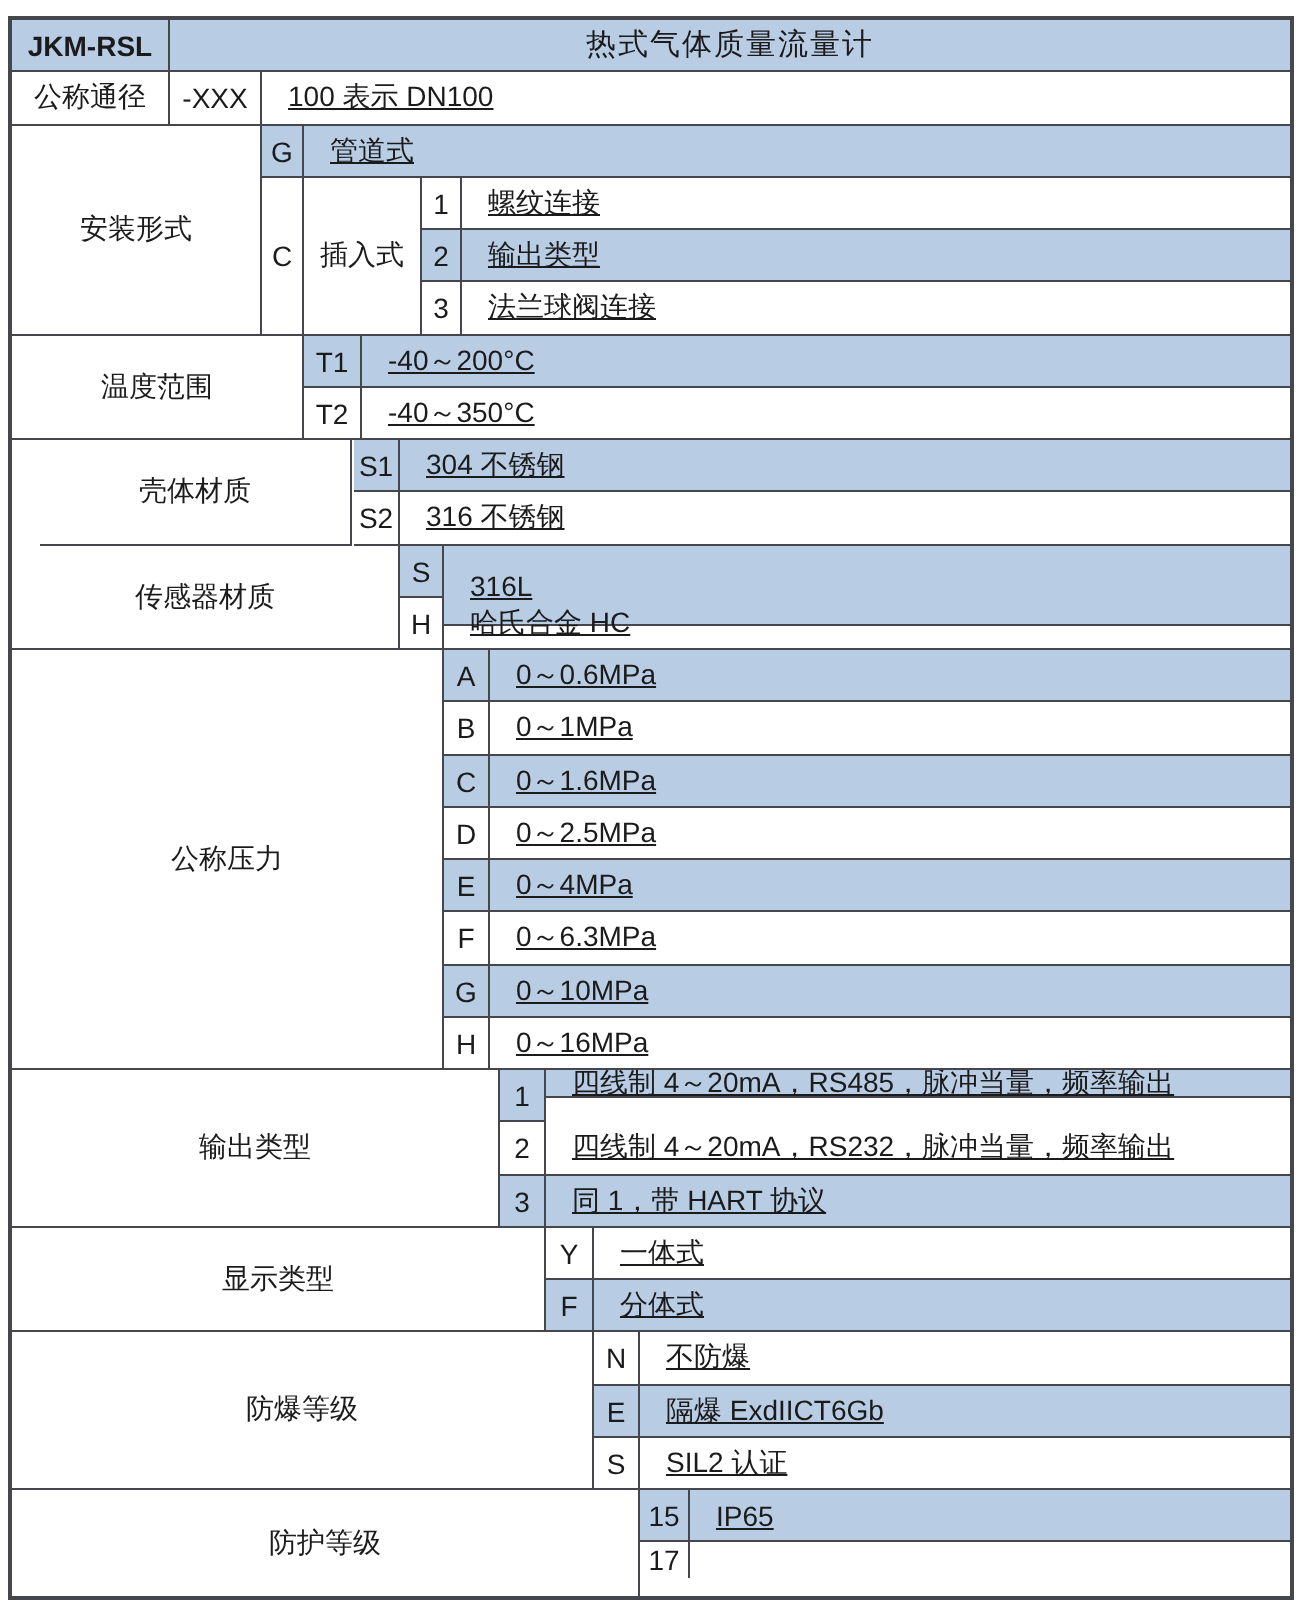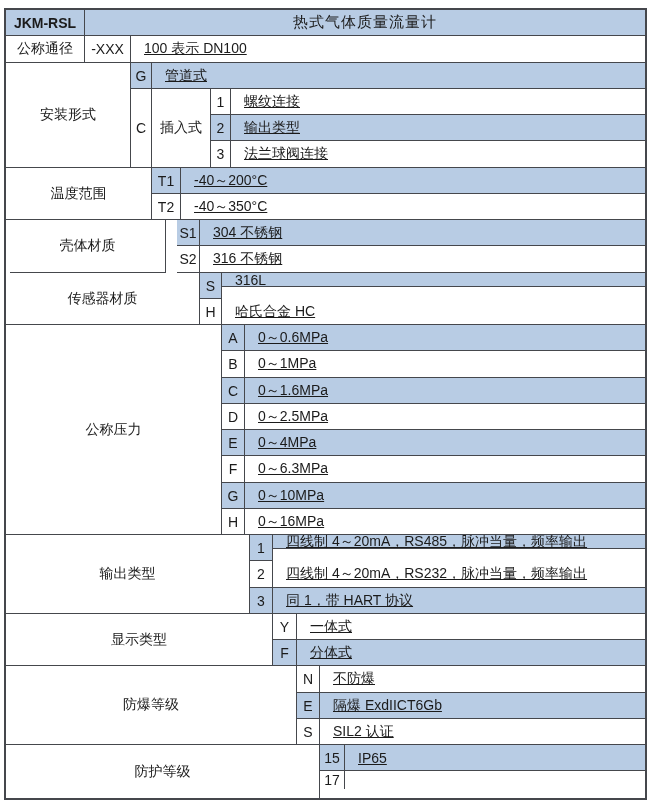--- a/index.html
+++ b/index.html
@@ -49,29 +49,29 @@
   <div class="cell blue l edge-r" style="left:225px;top:105px;width:414px;height:26px">输出类型</div>
   <div class="cell" style="left:205px;top:131px;width:20px;height:27px">3</div>
   <div class="cell l edge-r" style="left:225px;top:131px;width:414px;height:27px">法兰球阀连接</div>
 
   <div class="cell" style="left:0;top:158px;width:146px;height:52px">温度范围</div>
   <div class="cell blue" style="left:146px;top:158px;width:29px;height:26px">T1</div>
   <div class="cell blue l edge-r" style="left:175px;top:158px;width:464px;height:26px">-40～200°C</div>
   <div class="cell" style="left:146px;top:184px;width:29px;height:26px">T2</div>
   <div class="cell l edge-r" style="left:175px;top:184px;width:464px;height:26px">-40～350°C</div>
 
-  <div class="cell" style="left:4px;top:210px;width:156px;height:53px">壳体材质</div>
+  <div class="cell" style="left:14px;top:210px;width:156px;height:53px">壳体材质</div>
   <div class="cell blue" style="left:171px;top:210px;width:23px;height:26px">S1</div>
   <div class="cell blue l edge-r" style="left:194px;top:210px;width:445px;height:26px">304 不锈钢</div>
   <div class="cell" style="left:171px;top:236px;width:23px;height:27px">S2</div>
   <div class="cell l edge-r" style="left:194px;top:236px;width:445px;height:27px">316 不锈钢</div>
 
   <div class="cell" style="left:0;top:263px;width:194px;height:52px">传感器材质</div>
   <div class="cell blue" style="left:194px;top:263px;width:22px;height:26px">S</div>
-  <div class="cell blue l edge-r" style="left:216px;top:263px;width:423px;height:14px">316L</div>
+  <div class="cell blue l edge-r" style="left:216px;top:263px;width:423px;height:40px">316L</div>
   <div class="cell" style="left:194px;top:289px;width:22px;height:26px">H</div>
   <div class="cell l edge-r" style="left:216px;top:289px;width:423px;height:26px">哈氏合金 HC</div>
 
   <div class="cell" style="left:0;top:315px;width:216px;height:210px">公称压力</div>
   <div class="cell blue" style="left:216px;top:315px;width:23px;height:26px">A</div>
   <div class="cell blue l edge-r" style="left:239px;top:315px;width:400px;height:26px">0～0.6MPa</div>
   <div class="cell" style="left:216px;top:341px;width:23px;height:27px">B</div>
   <div class="cell l edge-r" style="left:239px;top:341px;width:400px;height:27px">0～1MPa</div>
   <div class="cell blue" style="left:216px;top:368px;width:23px;height:26px">C</div>
   <div class="cell blue l edge-r" style="left:239px;top:368px;width:400px;height:26px">0～1.6MPa</div>

